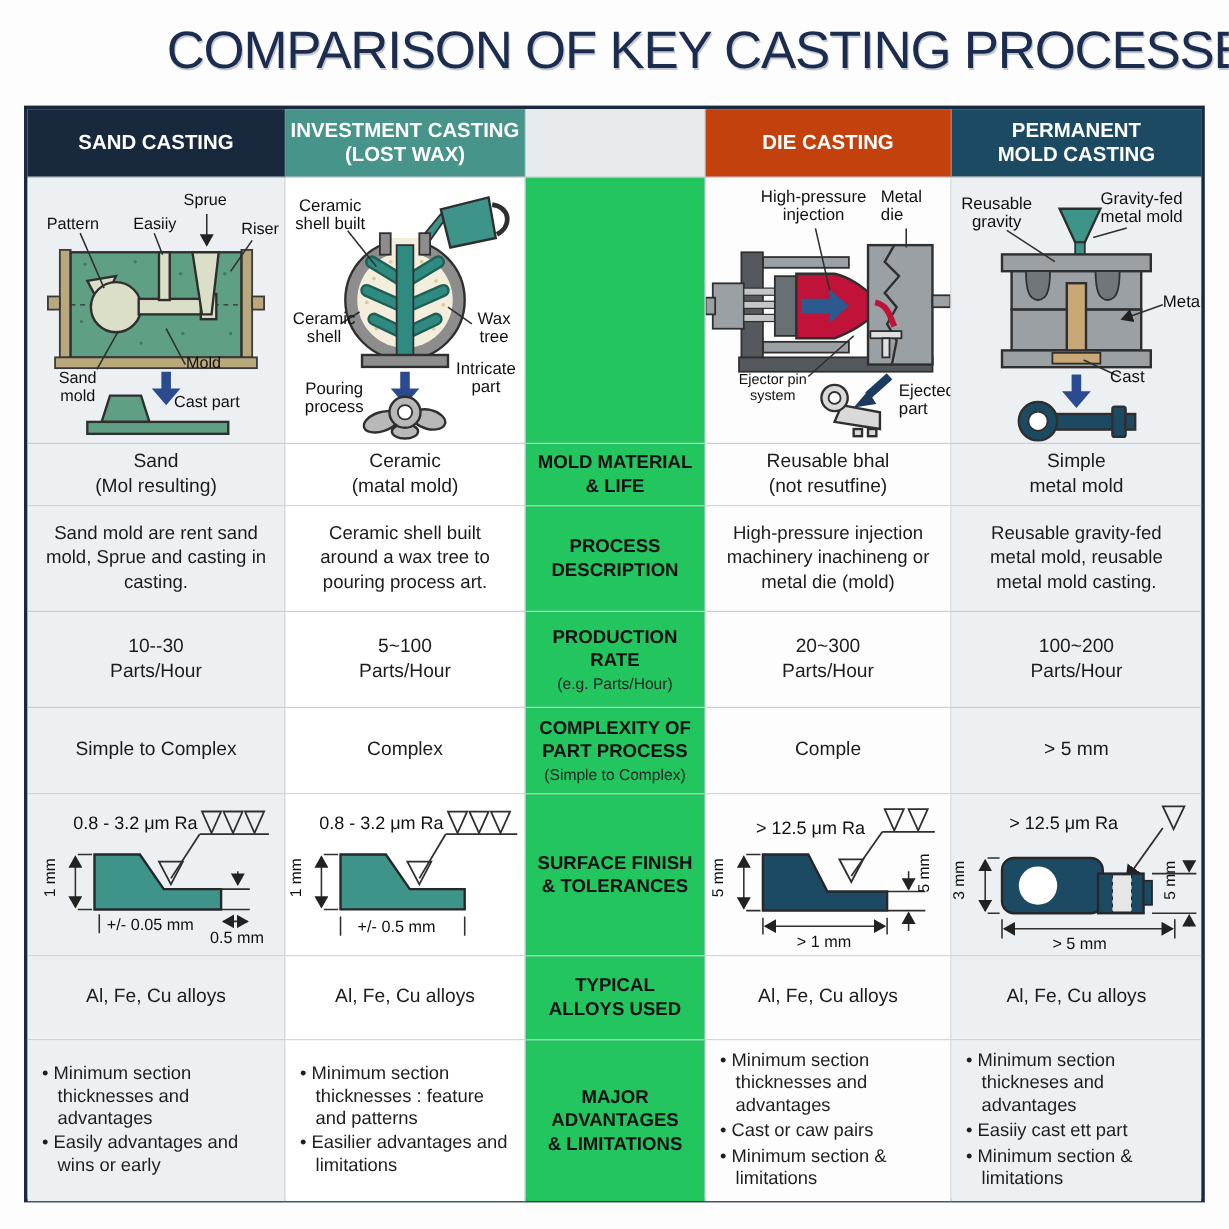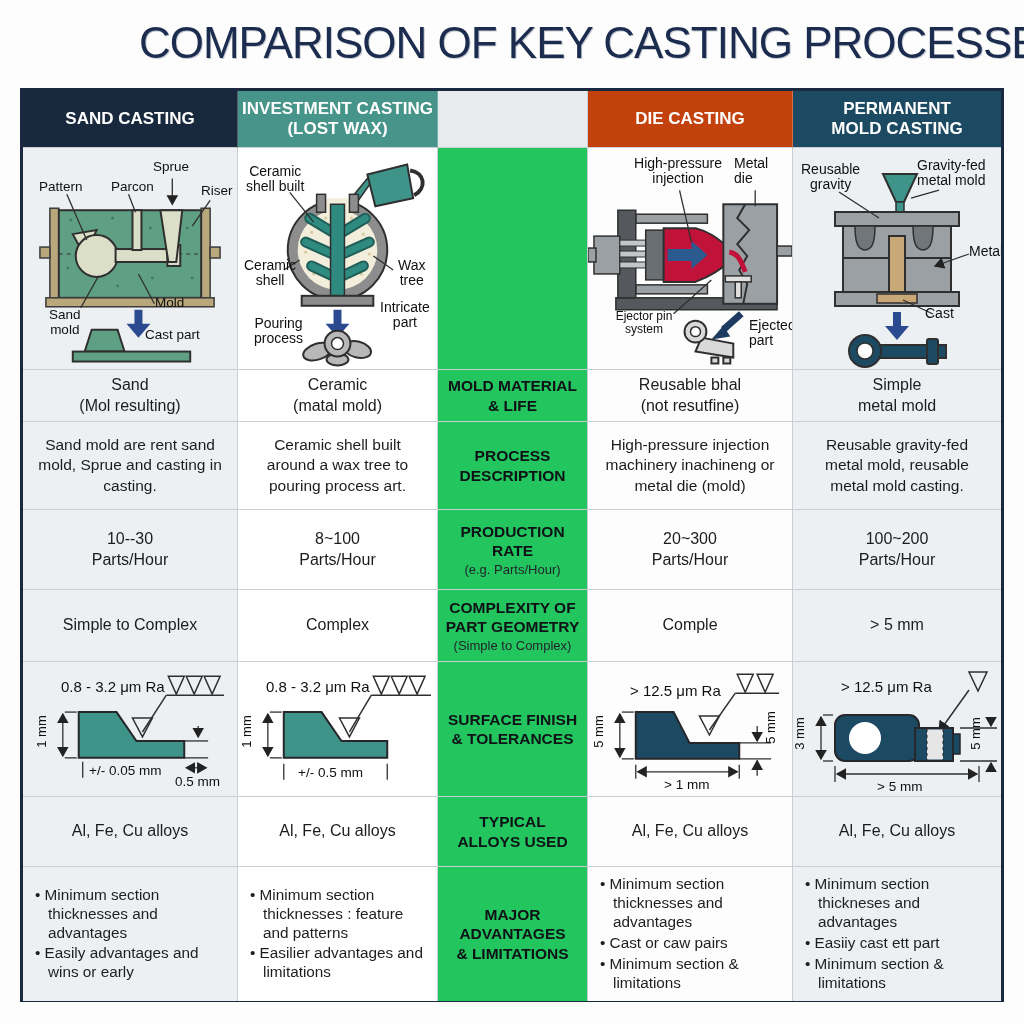--- a/index.html
+++ b/index.html
@@ -117,21 +117,21 @@
           <path d="M150,30 L150,56" marker-end="url(#ah)"></path>
           <path d="M188,52 L170,78"></path>
           <path d="M58,160 L76,128"></path>
           <path d="M132,156 L116,126"></path>
         </g>
         <polygon points="112,162 120,162 120,176 128,176 116,190 104,176 112,176" fill="#2b4a8f"></polygon>
         <polygon points="69,182 95,182 102,204 62,204" fill="#5fa084" stroke="#2f2f2f" stroke-width="2"></polygon>
         <rect x="50" y="204" width="118" height="10" fill="#5fa084" stroke="#2f2f2f" stroke-width="2"></rect>
       </svg>
       <div class="dlabel" style="left:16px;top:32px">Pattern</div>
-      <div class="dlabel" style="left:88px;top:32px">Parcon</div>
+      <div class="dlabel" style="left:88px;top:32px">Easiiy</div>
       <div class="dlabel" style="left:130px;top:12px">Sprue</div>
       <div class="dlabel" style="left:178px;top:36px">Riser</div>
       <div class="dlabel" style="left:26px;top:160px">Sand
 mold</div>
       <div class="dlabel" style="left:132px;top:148px">Mold</div>
       <div class="dlabel" style="left:122px;top:180px">Cast part</div>
     </div>
 
     <div class="cell c-inv diag">
       <svg width="199" height="222" viewBox="0 0 200 222">
@@ -322,21 +322,21 @@
         <span class="val desc">Reusable gravity-fed metal mold, reusable metal mold casting.</span>
       </div>
   </div>
 
   <div class="row r-rate">
     <div class="cell c-sand">
         <span class="val pre">10--30
 Parts/Hour</span>
       </div>
     <div class="cell c-inv">
-        <span class="val pre">8~100
+        <span class="val pre">5~100
 Parts/Hour</span>
       </div>
     <div class="cell c-mid">
       <span class="midlabel pre">PRODUCTION
 RATE</span>
       <span class="midsub">(e.g. Parts/Hour)</span>
     </div>
     <div class="cell c-die">
         <span class="val pre">20~300
 Parts/Hour</span>
@@ -349,21 +349,21 @@
 
   <div class="row r-cplx">
     <div class="cell c-sand">
         <span class="val">Simple to Complex</span>
       </div>
     <div class="cell c-inv">
         <span class="val">Complex</span>
       </div>
     <div class="cell c-mid">
       <span class="midlabel pre">COMPLEXITY OF
-PART GEOMETRY</span>
+PART PROCESS</span>
       <span class="midsub">(Simple to Complex)</span>
     </div>
     <div class="cell c-die">
         <span class="val">Comple</span>
       </div>
     <div class="cell c-perm">
         <span class="val">&gt; 5 mm</span>
       </div>
   </div>
 

